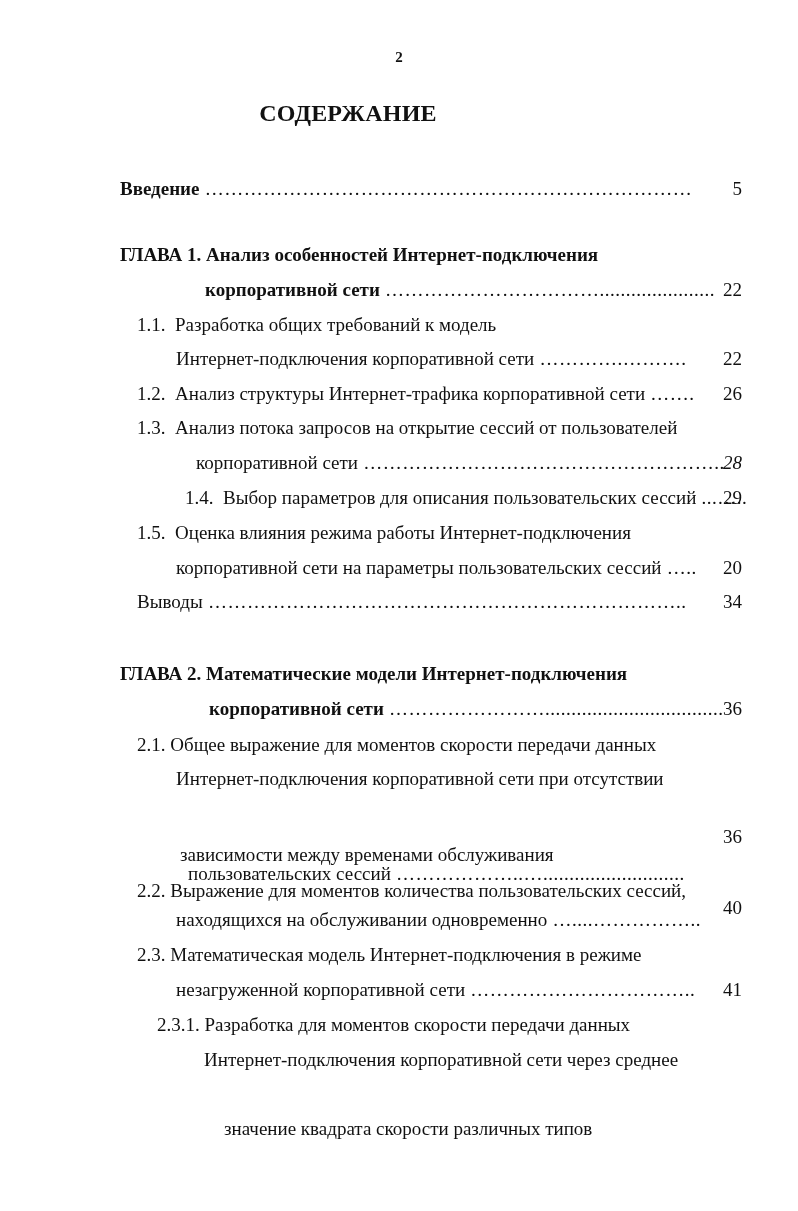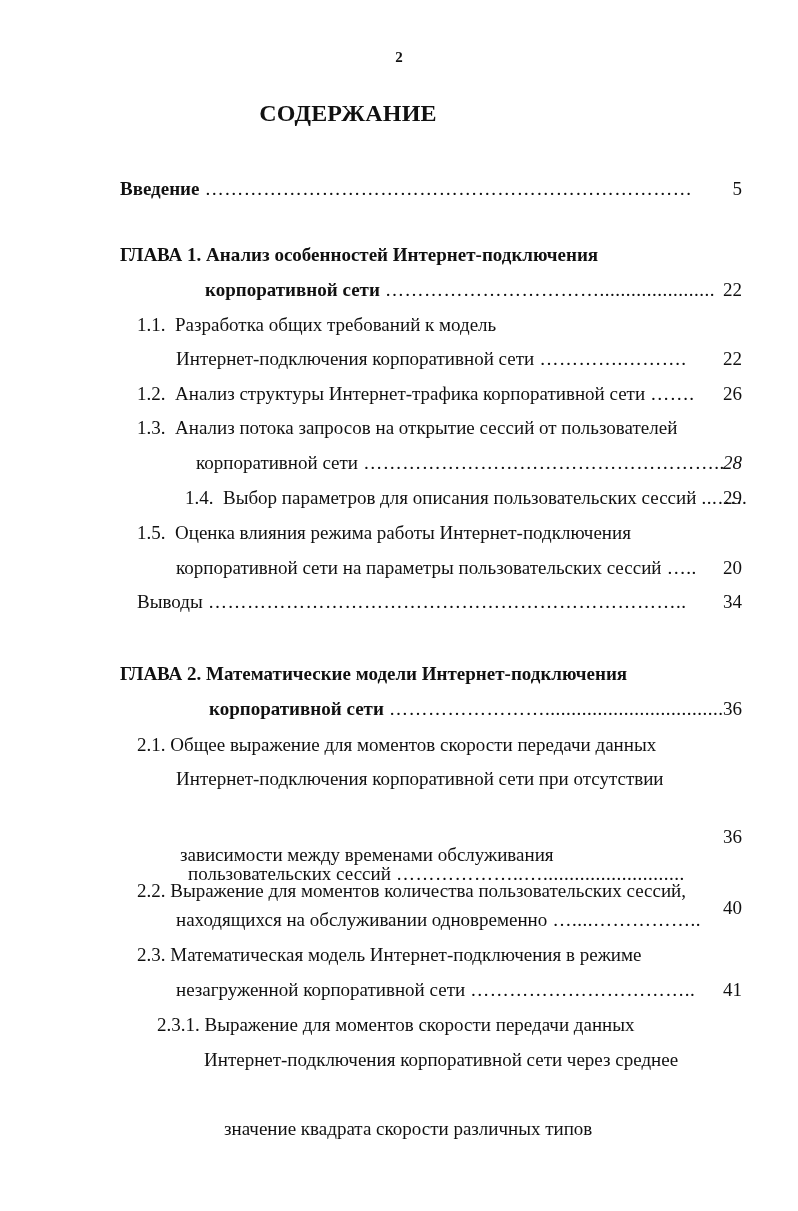--- a/index.html
+++ b/index.html
@@ -96,16 +96,16 @@
 
 <div class="line" style="left:137px; top:943px;">
   <span>2.3.</span>&nbsp;<span>Математическая модель Интернет-подключения в режиме</span>
 </div>
 <div class="line" style="left:176px; top:978px;">
   <span>незагруженной корпоративной сети</span><span class="dots"> ……………………………..</span>
 </div>
 <div class="num" style="top:978px;">41</div>
 
 <div class="line" style="left:157px; top:1013px;">
-  <span>2.3.1.</span>&nbsp;<span>Выражение для моментов скорости передачи данных</span>
+  <span>2.3.1.</span>&nbsp;<span>Разработка для моментов скорости передачи данных</span>
 </div>
 <div class="line" style="left:204px; top:1048px;">Интернет-подключения корпоративной сети через среднее</div>
 <div class="line" style="left:204px; top:1117px;margin-left:20px;">значение квадрата скорости различных типов</div>
 
 </body></html>

